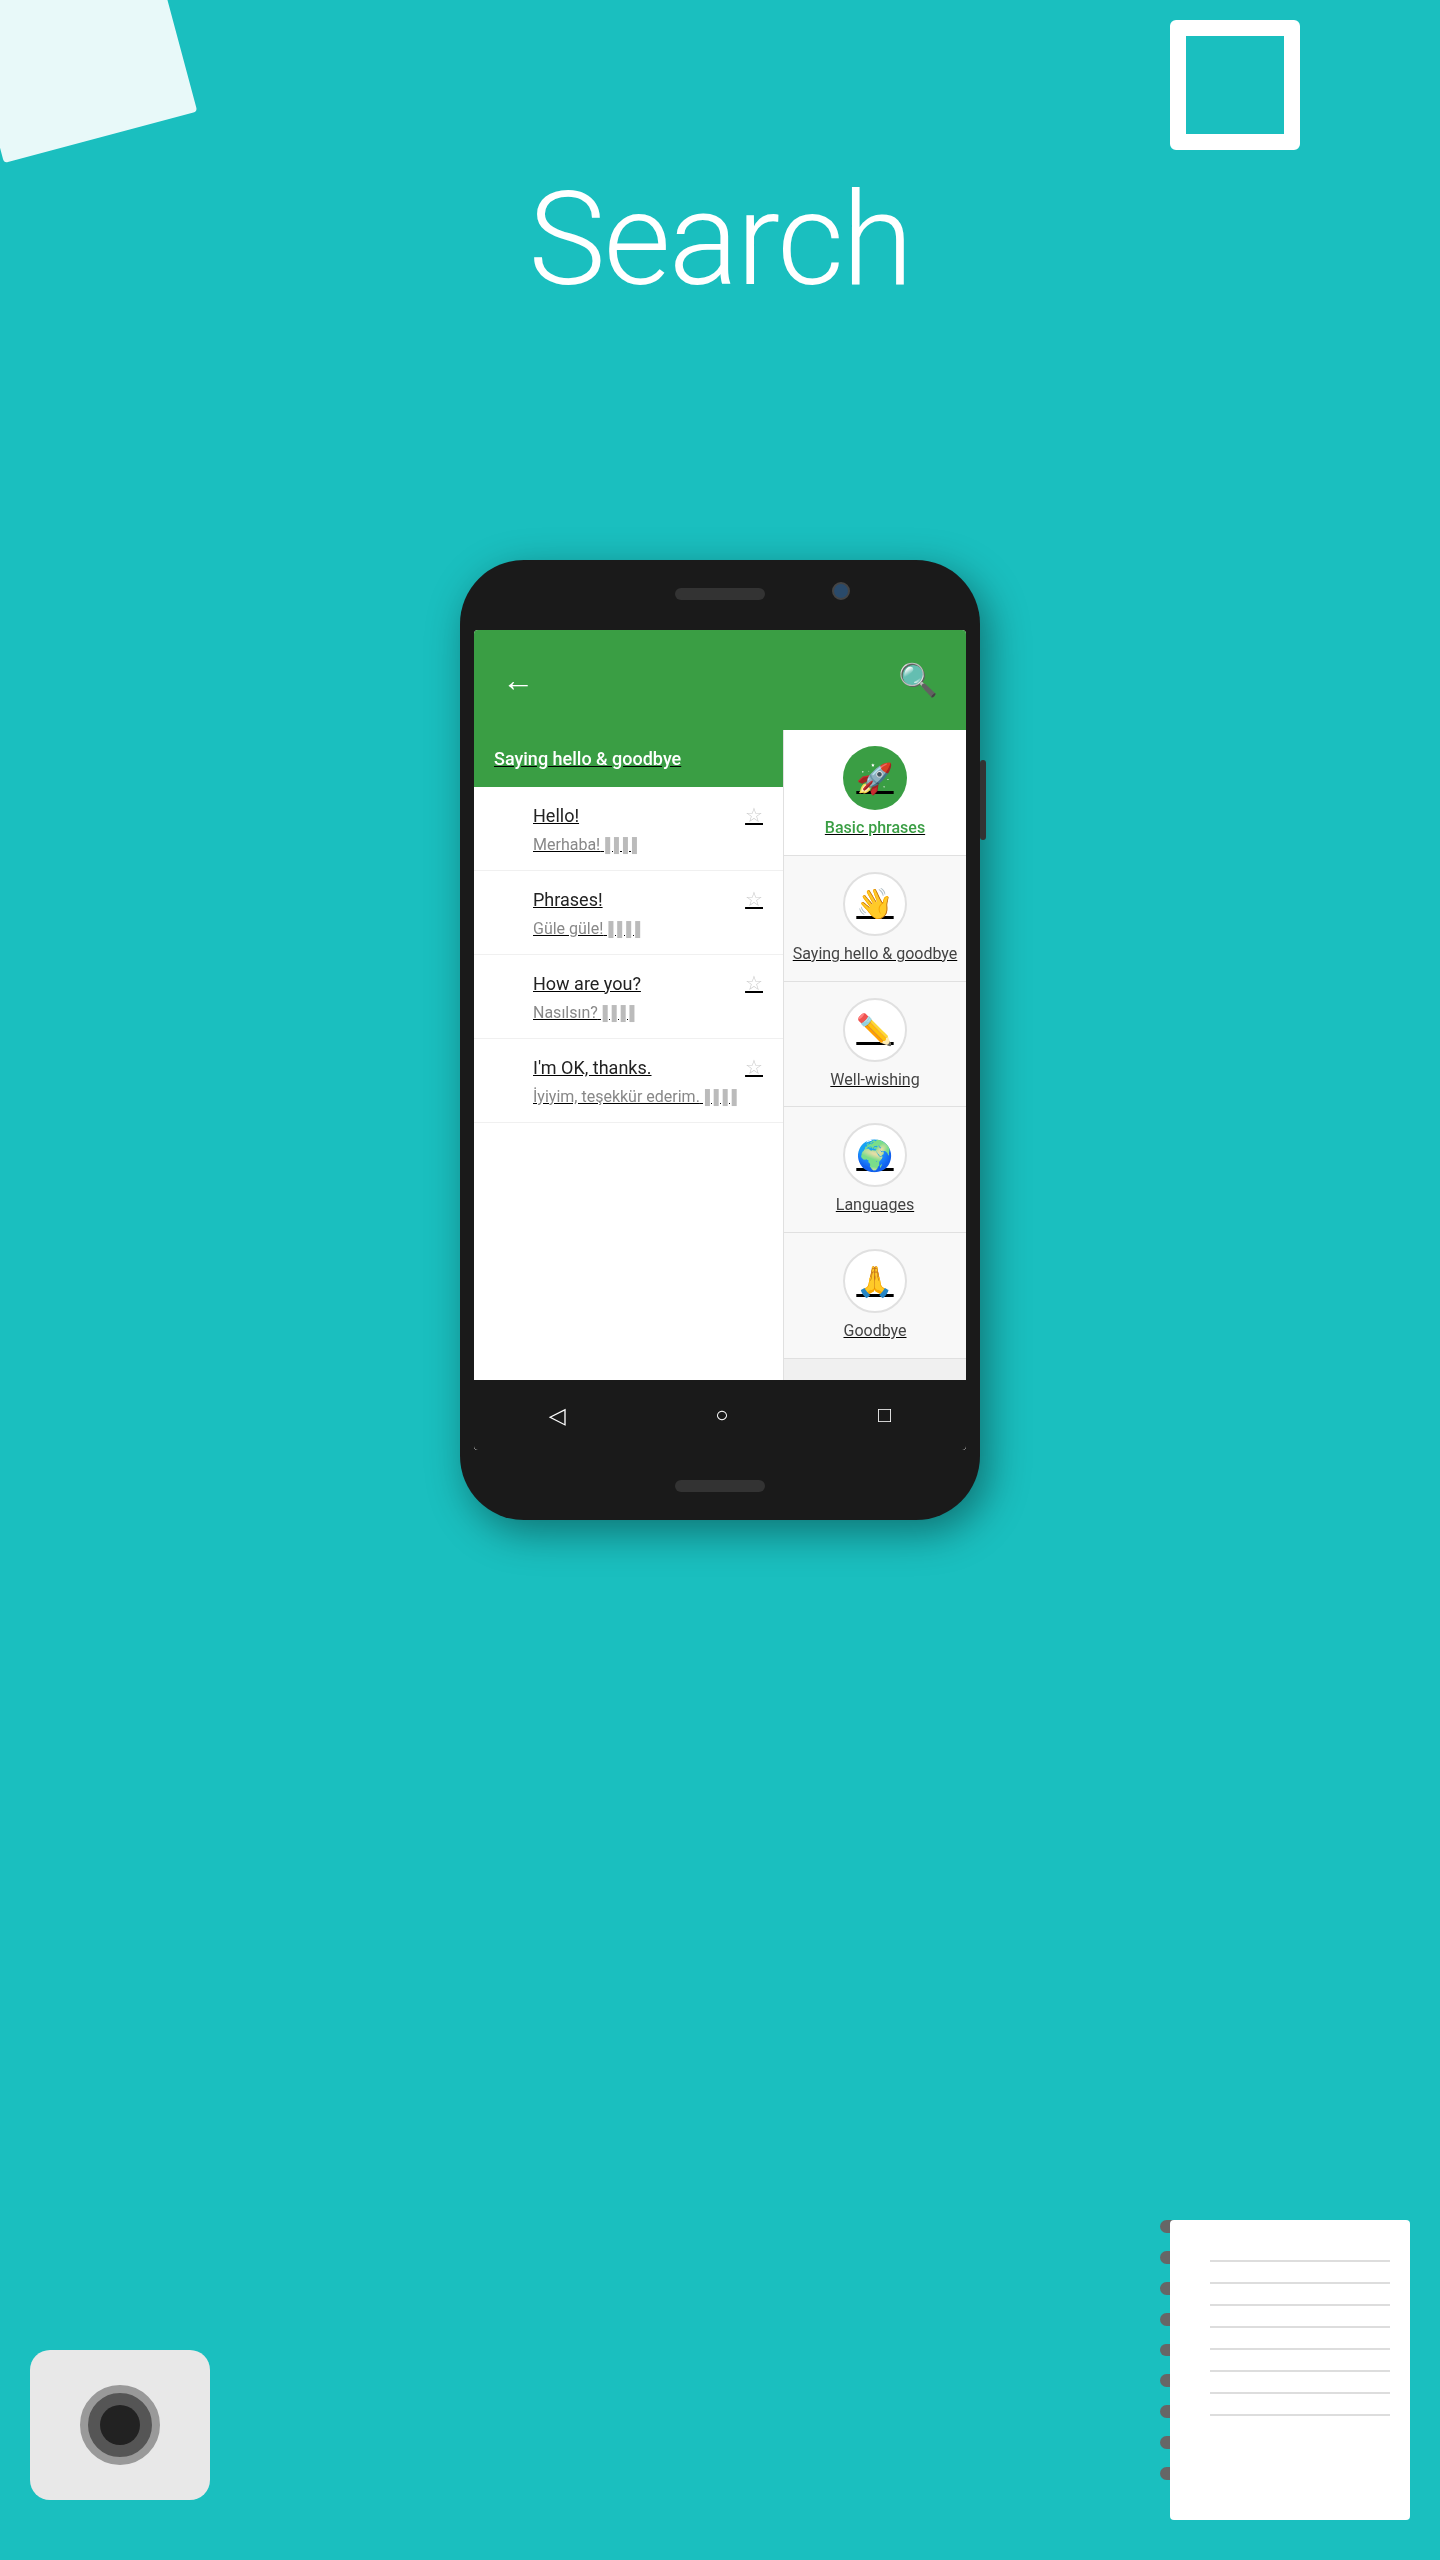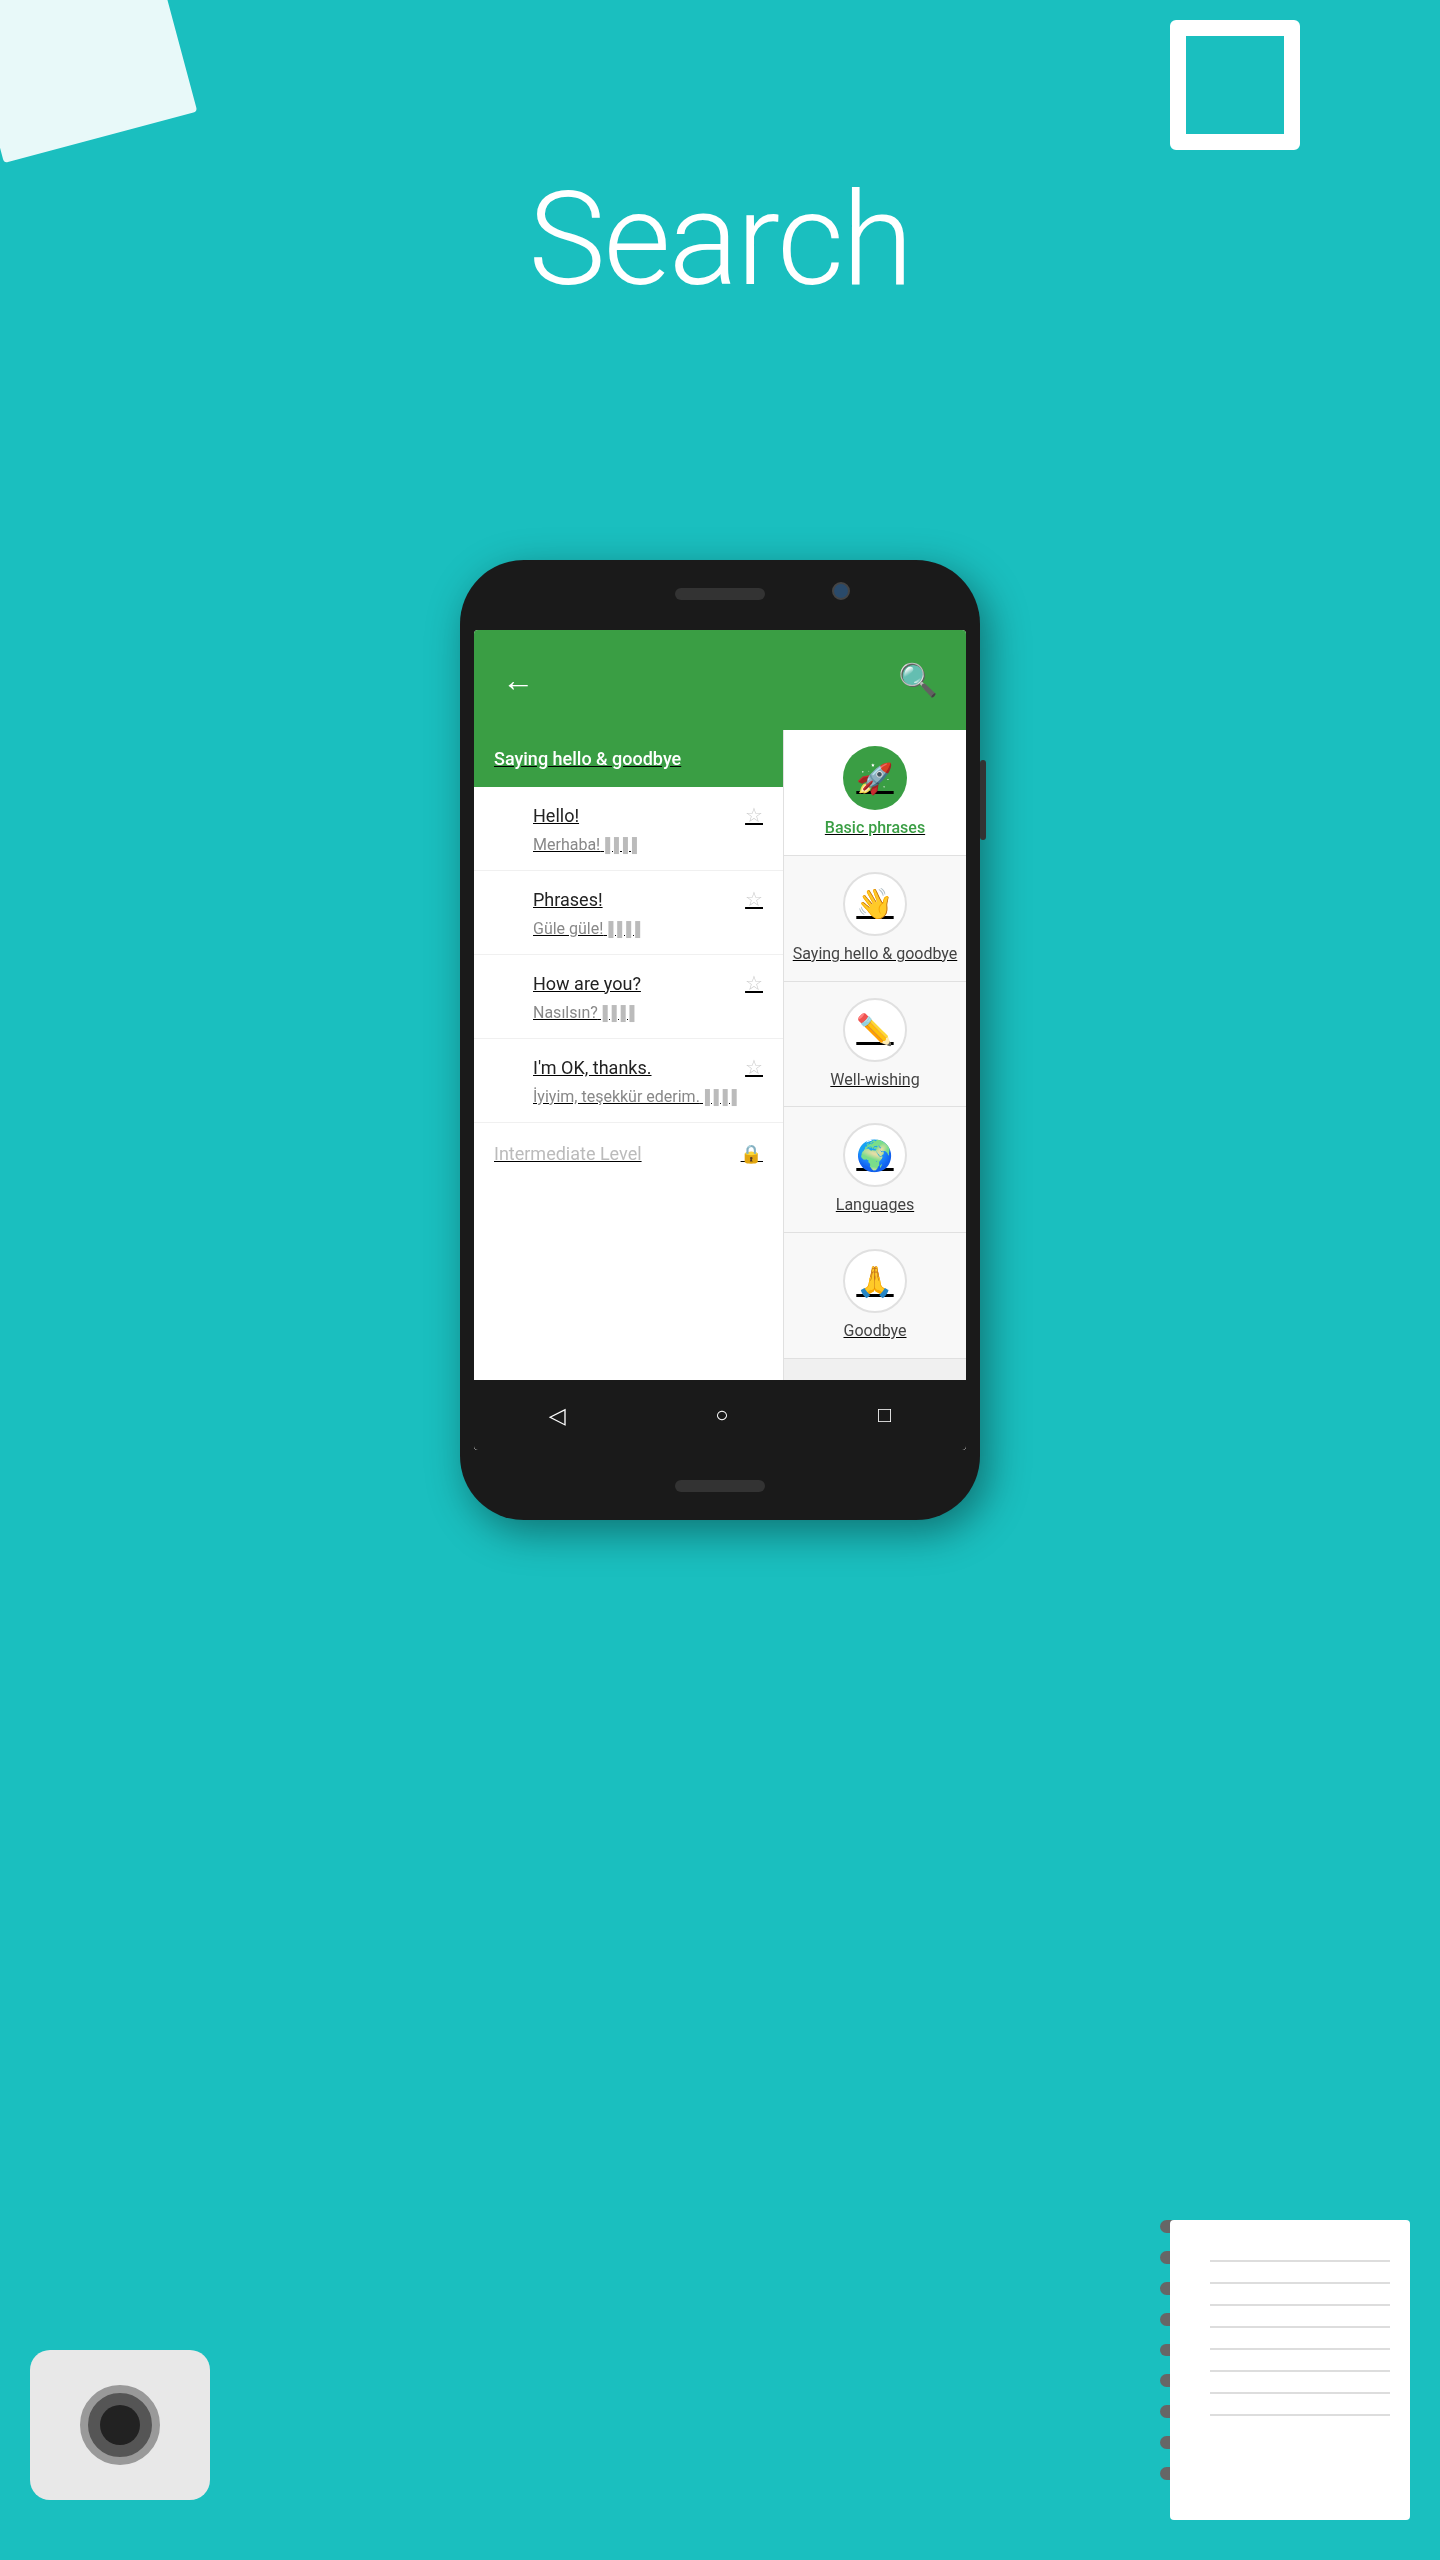--- a/index.html
+++ b/index.html
@@ -473,24 +473,20 @@
             <div class="phrase-english">
               <span>I'm OK, thanks.</span>
               <span class="star-icon">☆</span>
             </div>
             <div class="phrase-translation">
               <span>İyiyim, teşekkür ederim.</span>
               <span class="bars-icon">▐▐▐▐</span>
             </div>
           </div>
 
-          <div class="locked-row">
-            <span>Intermediate Level</span>
-            <span class="lock-icon">🔒</span>
-          </div>
 
         </div>
 
         <div class="right-panel">
 
           <div class="category-item active">
             <div class="cat-icon-circle green">🚀</div>
             <span class="cat-label green-text">Basic phrases</span>
           </div>
 

